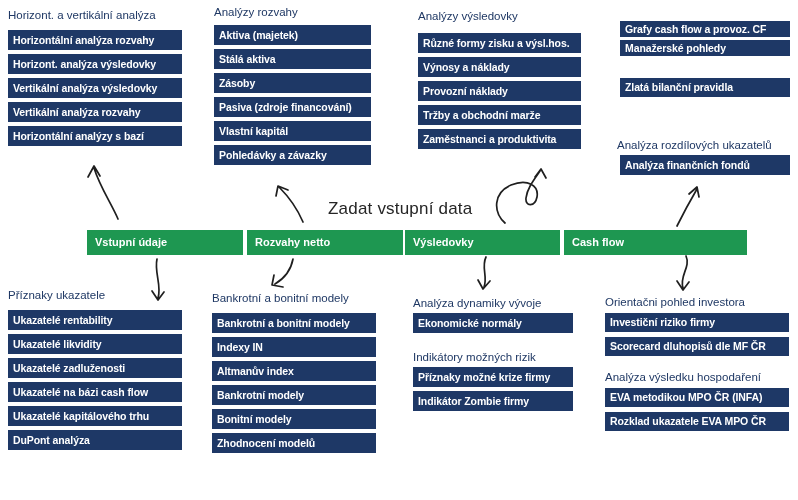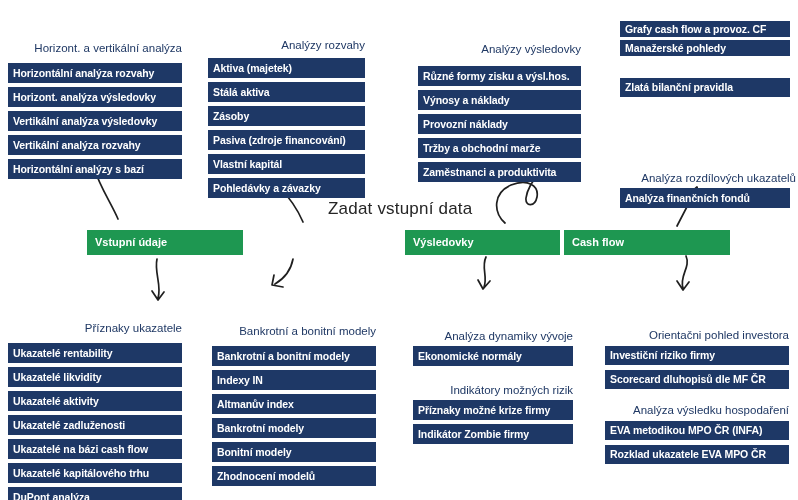--- a/index.html
+++ b/index.html
@@ -12,33 +12,33 @@
   .title{
     position:absolute;left:328px;top:199px;z-index:2;
     font-size:17px;color:#262626;letter-spacing:.2px;white-space:nowrap;
   }
   .tabbar{position:absolute;left:87px;top:230px;width:634px;height:25px;z-index:2;padding-left:38px;}
   .tab{
     position:absolute;top:0;height:25px;line-height:25px;background:var(--tab-bg,#1E9751);
     color:#fff;font-weight:bold;font-size:11px;padding-left:8px;box-sizing:border-box;
     white-space:nowrap;overflow:hidden;cursor:pointer;
   }
-  .t0{left:0;width:156px}.t1{left:160px;width:156px}.t2{left:318px;width:155px}.t3{left:477px;width:166px}
+  .t0{left:0;width:156px}.t1{left:160px;width:156px}.t2{left:318px;width:155px}.t3{left:477px;width:183px}
   .col{position:absolute;z-index:2;}
   .hdr{
-    font-size:11.5px;color:var(--header-text,#1F3864);text-align:right;
-    height:20px;line-height:20px;white-space:nowrap;overflow:visible;margin-top:33px;
+    font-size:11.5px;color:var(--header-text,#1F3864);text-align:left;
+    height:20px;line-height:20px;white-space:nowrap;overflow:visible;
   }
   .box{
     height:20px;line-height:20px;background:var(--box-bg,#1E3866);color:#fff;
     font-weight:bold;font-size:10.5px;padding:0 5px;margin-bottom:4px;
     white-space:nowrap;overflow:hidden;letter-spacing:-.1px;cursor:pointer;
   }
   .s0{left:8px;top:5px;width:174px}   .s0 .hdr{margin-bottom:5px}
-  .s1{left:208px;top:2px;width:157px} .s1 .hdr{margin-bottom:3px}
+  .s1{left:214px;top:2px;width:157px} .s1 .hdr{margin-bottom:3px}
   .s2{left:418px;top:6px;width:163px} .s2 .hdr{margin-bottom:7px}
   .s3{left:620px;top:21px;width:170px}.s3 .box{height:16px;line-height:16px;margin-bottom:3px}
   .s4{left:620px;top:78px;width:170px}.s4 .hdr{margin-bottom:0}.s4 .box{height:19px;line-height:19px}
   .s5{left:617px;top:135px;width:179px}.s5 .hdr{margin-bottom:0}.s5 .box{height:20px;line-height:20px;margin-left:3px;width:160px}
   .s6{left:8px;top:285px;width:174px} .s6 .hdr{margin-bottom:5px}
   .s7{left:212px;top:288px;width:164px}.s7 .hdr{margin-bottom:5px}
   .s8{left:413px;top:293px;width:160px}.s8 .hdr{margin-bottom:0}
   .s9{left:413px;top:347px;width:160px}.s9 .hdr{margin-bottom:0}
   .s10{left:605px;top:292px;width:184px}.s10 .hdr{margin-bottom:1px}.s10 .box{height:19px;line-height:19px;margin-bottom:5px}
   .s11{left:605px;top:367px;width:184px}.s11 .hdr{margin-bottom:1px}.s11 .box{height:19px;line-height:19px;margin-bottom:5px}
@@ -56,20 +56,21 @@
     <path d="M157 259 C154 272 162 286 158 298 M152 291 L158 300 L164 292"></path>
     <path d="M293 259 C291 270 285 278 275 284 M274 275 L272 285 L283 287"></path>
     <path d="M486 257 C481 267 488 277 484 287 M478 280 L483 289 L490 281"></path>
     <path d="M686 256 C691 267 679 276 683 288 M677 281 L683 290 L689 282"></path>
   </svg>
 
   <div class="title">Zadat vstupní data</div>
 
   <div class="tabbar">
     <div class="tab t0">Vstupní údaje</div>
+    <div class="tab t1">Rozvahy netto</div>
     <div class="tab t2">Výsledovky</div>
     <div class="tab t3">Cash flow</div>
   </div>
 
   <section class="col s0">
     <div class="hdr">Horizont. a vertikální analýza</div>
     <div class="box">Horizontální analýza rozvahy</div>
     <div class="box">Horizont. analýza výsledovky</div>
     <div class="box">Vertikální analýza výsledovky</div>
     <div class="box">Vertikální analýza rozvahy</div>
@@ -106,21 +107,20 @@
 
   <section class="col s5">
     <div class="hdr">Analýza rozdílových ukazatelů</div>
     <div class="box">Analýza finančních fondů</div>
   </section>
 
   <section class="col s6">
     <div class="hdr">Příznaky ukazatele</div>
     <div class="box">Ukazatelé rentability</div>
     <div class="box">Ukazatelé likvidity</div>
-    <div class="box">Ukazatelé aktivity</div>
     <div class="box">Ukazatelé zadluženosti</div>
     <div class="box">Ukazatelé na bázi cash flow</div>
     <div class="box">Ukazatelé kapitálového trhu</div>
     <div class="box">DuPont analýza</div>
   </section>
 
   <section class="col s7">
     <div class="hdr">Bankrotní a bonitní modely</div>
     <div class="box">Bankrotní a bonitní modely</div>
     <div class="box">Indexy IN</div>

